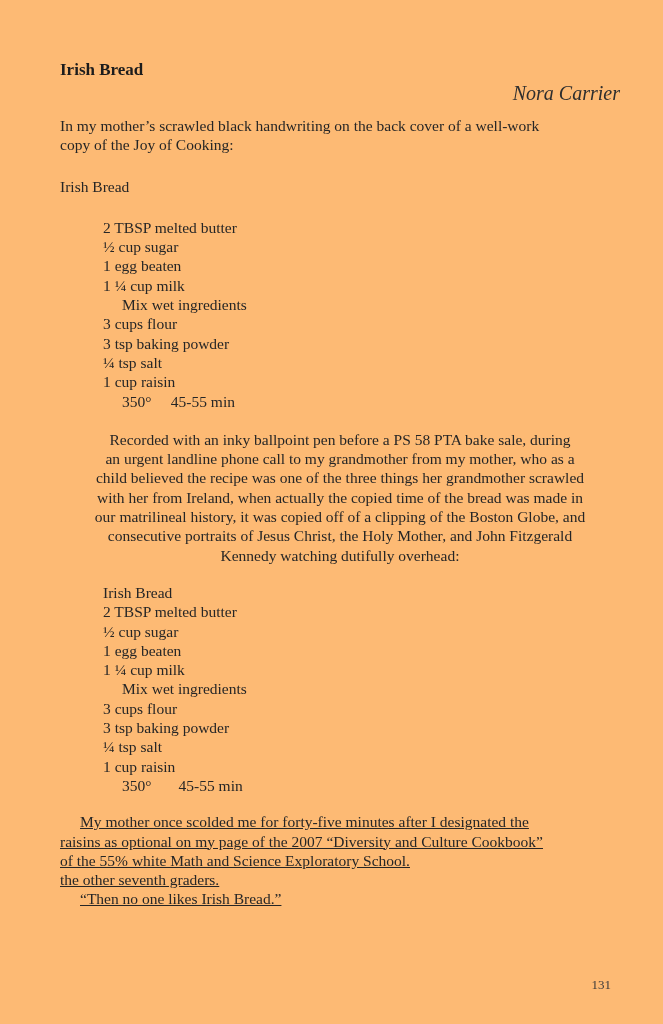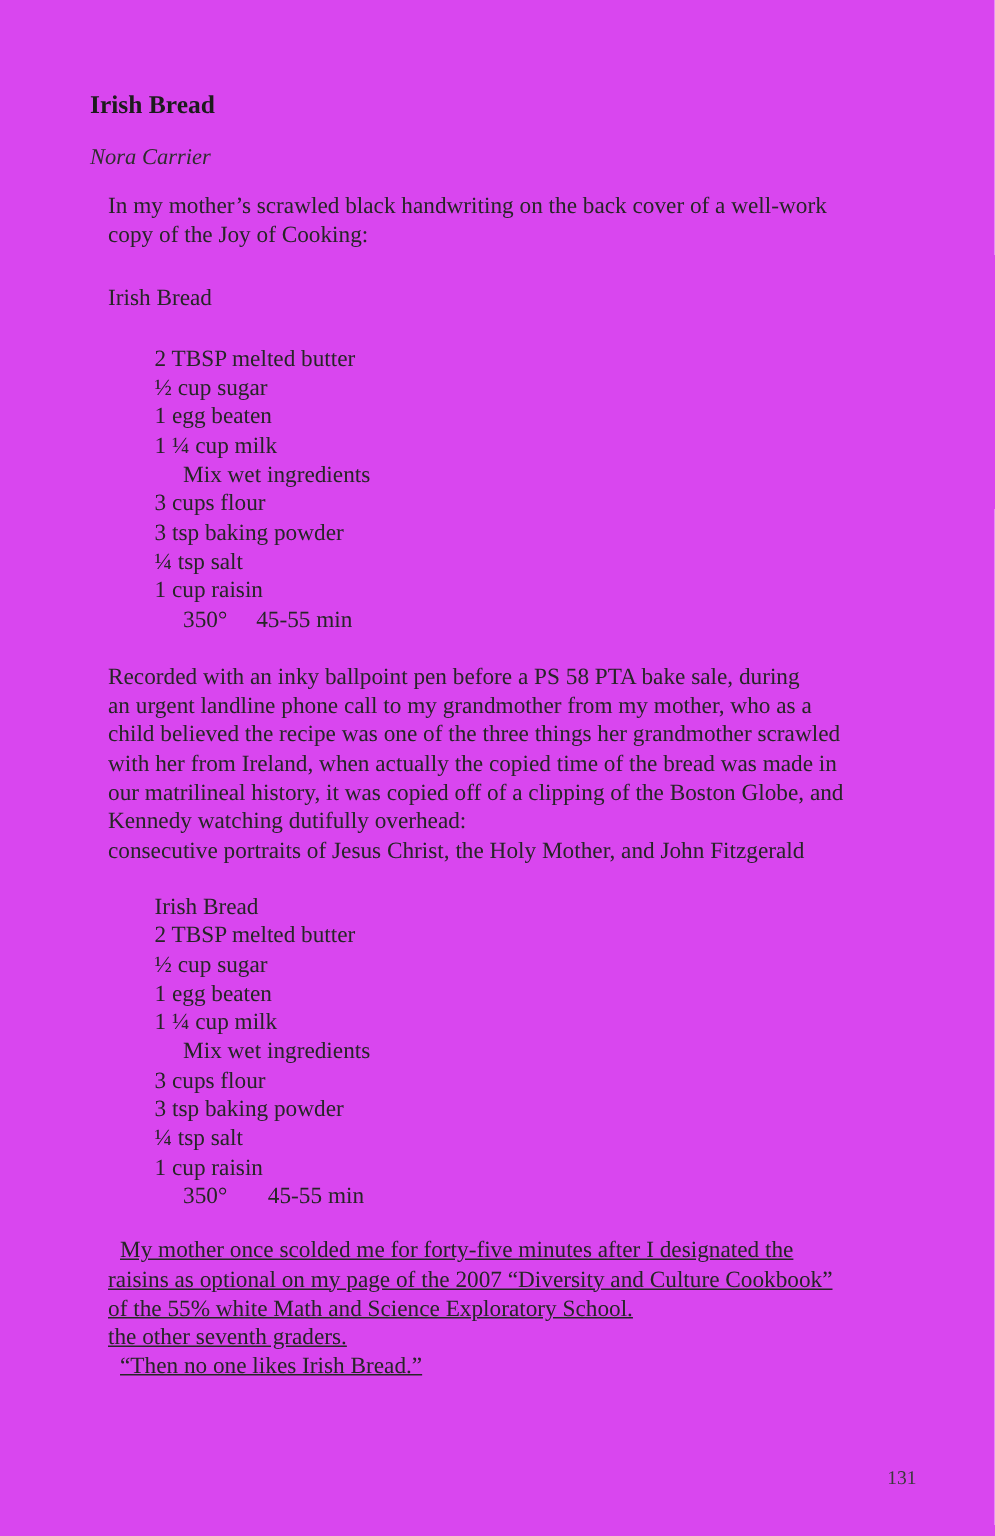--- a/index.html
+++ b/index.html
@@ -11,54 +11,55 @@
     width: 663px;
     height: 1024px;
     position: relative;
     font-family: "Liberation Serif", "DejaVu Serif", serif;
     color: #262626;
     overflow: hidden;
   }
   .page {
     position: absolute;
     inset: 0;
-    background: #d946ef;
+    background: #fdba74;
   }
   .content {
     position: absolute;
     left: 60px;
     top: 60px;
     width: 560px;
   }
   .title {
     font-size: 17px;
     font-weight: bold;
     line-height: 20px;
     color: #1c1c1c;
   }
   .author {
-    font-size: 15px;
+    font-size: 20px;
     font-style: italic;
     line-height: 19px;
-    margin-top: 16px;
+    margin-top: 4px;
     color: #2e2e2e;
+    text-align: right;
   }
   .line {
     font-size: 15.5px;
     line-height: 19.3px;
     white-space: pre;
   }
-  .ind0 { padding-left: 0; margin-left: 12px; }
+  .ind0 { padding-left: 0; }
   .ind1 { padding-left: 43px; }
   .ind2 { padding-left: 62px; }
   .ind3 { padding-left: 20px; }
   .block-0 { margin-top: 13px; }
   .block-1 { margin-top: 22px; }
   .block-2 { margin-top: 22px; }
-  .block-3 { margin-top: 19px; }
+  .block-3 { margin-top: 19px; text-align: center; }
   .block-4 { margin-top: 18px; }
   .block-5 { margin-top: 17px; text-decoration: underline; }
   .page-number {
     position: absolute;
     top: 977px;
     right: 52px;
     font-size: 13px;
     color: #3a3a3a;
   }
 </style>
@@ -88,22 +89,22 @@
           <div class="line ind1">¼ tsp salt</div>
           <div class="line ind1">1 cup raisin</div>
           <div class="line ind2">350°&nbsp;&nbsp;&nbsp;&nbsp;&nbsp;45-55 min</div>
         </div>
         <div class="block para block-3">
           <div class="line ind0">Recorded with an inky ballpoint pen before a PS 58 PTA bake sale, during</div>
           <div class="line ind0">an urgent landline phone call to my grandmother from my mother, who as a</div>
           <div class="line ind0">child believed the recipe was one of the three things her grandmother scrawled</div>
           <div class="line ind0">with her from Ireland, when actually the copied time of the bread was made in</div>
           <div class="line ind0">our matrilineal history, it was copied off of a clipping of the Boston Globe, and</div>
+          <div class="line ind0">consecutive portraits of Jesus Christ, the Holy Mother, and John Fitzgerald</div>
           <div class="line ind0">Kennedy watching dutifully overhead:</div>
-          <div class="line ind0">consecutive portraits of Jesus Christ, the Holy Mother, and John Fitzgerald</div>
         </div>
         <div class="block recipe block-4">
           <div class="line ind1">Irish Bread</div>
           <div class="line ind1">2 TBSP melted butter</div>
           <div class="line ind1">½ cup sugar</div>
           <div class="line ind1">1 egg beaten</div>
           <div class="line ind1">1 ¼ cup milk</div>
           <div class="line ind2">Mix wet ingredients</div>
           <div class="line ind1">3 cups flour</div>
           <div class="line ind1">3 tsp baking powder</div>

